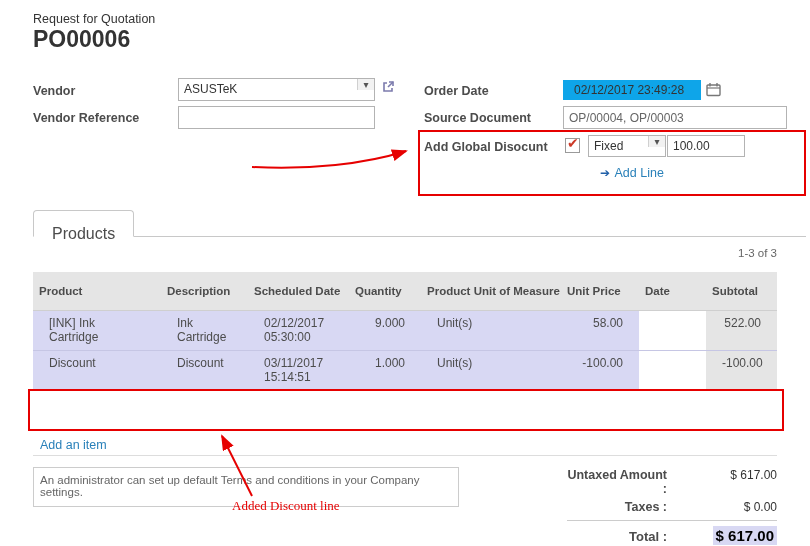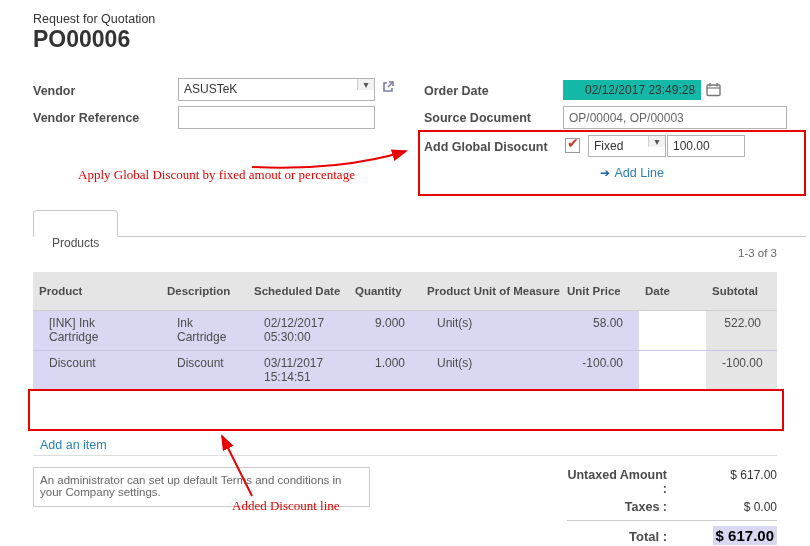--- a/index.html
+++ b/index.html
@@ -15,51 +15,51 @@
 
   .select { border: 1px solid #b3b3b3; background: #fff; display: flex; align-items: flex-start;
             font-size: 12px; color: #333; }
   .select .val { flex: 1; padding: 3px 0 0 5px; overflow: hidden; white-space: nowrap; }
   .caret { width: 17px; text-align: center; color: #555; font-size: 10px;
            border-left: 1px solid #d0d0d0; background: #f2f2f2;
            display: flex; align-items: center; justify-content: center; }
   .inputbox { border: 1px solid #b3b3b3; background: #fff; font-size: 12px; color: #333;
               padding: 0 5px; display: flex; align-items: center; }
   input.inputbox { font-family: "Liberation Sans", sans-serif; outline: none; }
-  .hlfield { background: #14b8a6; font-size: 12px; color: #333; padding: 3px 5px 0 22px; }
+  .hlfield { background: #0ea5e9; font-size: 12px; color: #333; padding: 3px 5px 0 11px; }
 
   .checkbox { width: 15px; height: 15px; border: 1px solid #9a9a9a; background: #fff; position: relative; }
   .checkbox .mark { position: absolute; left: 1px; top: -4px; color: #cc3a28; font-size: 14px; }
 
   .link { color: #2980b9; font-size: 12.5px; cursor: pointer; text-decoration: none; }
 
   .tabline { left: 33px; top: 236px; width: 773px; height: 0; border-top: 1px solid #c8c8c8; z-index: 1; }
   .tabbar { left: 33px; top: 210px; height: 27px; display: flex; z-index: 2; }
-  .tab { font-size: 12px; padding: 25px 18px 0 18px; height: 27px; }
+  .tab { font-size: 16px; padding: 14px 18px 0 18px; height: 27px; }
   .tab.active { background: #fff; border: 1px solid #c8c8c8; border-bottom: 1px solid #fff;
                 border-radius: 4px 4px 0 0; color: #4c4c4c; }
   .tab.inactive { color: #2980b9; }
 
   .pager { right: 33px; top: 247px; font-size: 11.5px; color: #666; }
 
   table.lines { left: 33px; top: 272px; width: 744px; position: absolute;
                 border-collapse: collapse; table-layout: fixed; }
   table.lines th { background: #e5e5e5; border-bottom: 1px solid #cfcfcf; font-size: 11.5px;
                    font-weight: bold; text-align: left; padding: 0 6px; height: 38px;
                    overflow: hidden; white-space: nowrap; color: #4c4c4c; }
   table.lines td { font-size: 12px; padding: 5px 16px; vertical-align: top; background: #d8d8f3;
                    border-bottom: 1px solid #c6c6e4; height: 40px; color: #4c4c4c; line-height: 14px; }
   table.lines td.c-taxes { background: #fff; }
   table.lines td.c-subtotal { background: #e5e5e5; }
   table.lines .num { text-align: right; }
 
   .add-item-row { left: 33px; top: 430px; width: 744px; height: 26px; border-bottom: 1px solid #ddd;
                   padding: 5px 0 0 7px; }
 
-  .terms { left: 33px; top: 467px; width: 337px; height: 40px; border: 1px solid #ccc;
+  .terms { left: 33px; top: 467px; width: 426px; height: 40px; border: 1px solid #ccc;
            padding: 6px; font-size: 11.5px; color: #666; background: #fff; }
 
   .totals { left: 567px; top: 468px; width: 210px; }
   .trow { display: flex; align-items: baseline; margin-bottom: 4px; }
   .tlabel { width: 100px; text-align: right; font-weight: bold; font-size: 12.5px; color: #4c4c4c; }
   .tval { flex: 1; text-align: right; font-size: 12px; color: #333; }
   .tsep { border-top: 1px solid #ccc; margin: 6px 0 6px; }
   .total-final .tlabel { font-size: 13px; }
   .total-final .tval { font-size: 15px; font-weight: bold; color: #000; }
   .total-final .tval .hl { background: #d8d8f3; padding: 1px 3px; }
@@ -193,21 +193,20 @@
     <div class="tsep"></div>
     <div class="trow total-final">
       <span class="tlabel">Total :</span>
       <span class="tval"><span class="hl">$ 617.00</span></span>
     </div>
   </div>
 
   <div class="redbox" style="left:418px;top:130px;width:388px;height:66px"></div>
   <div class="redbox" style="left:28px;top:389px;width:756px;height:42px"></div>
 
-  <div class="note" style="left:78px;top:167px">Apply Global Discount by fixed amout or percentage</div>
   <div class="note" style="left:232px;top:498px">Added Discount line</div>
 
   <svg class="overlay-svg" width="810" height="546" viewBox="0 0 810 546">
     <defs>
       <marker id="arrowhead" markerWidth="10" markerHeight="8" refX="7" refY="3" orient="auto">
         <path d="M0,0 L8,3 L0,6 Z" fill="#e60000"></path>
       </marker>
     </defs>
     <path d="M252 167 C 310 170, 365 164, 406 151" fill="none" stroke="#e60000" stroke-width="2" marker-end="url(#arrowhead)"></path>
     <path d="M252 496 L 222 436" fill="none" stroke="#e60000" stroke-width="2" marker-end="url(#arrowhead)"></path>

